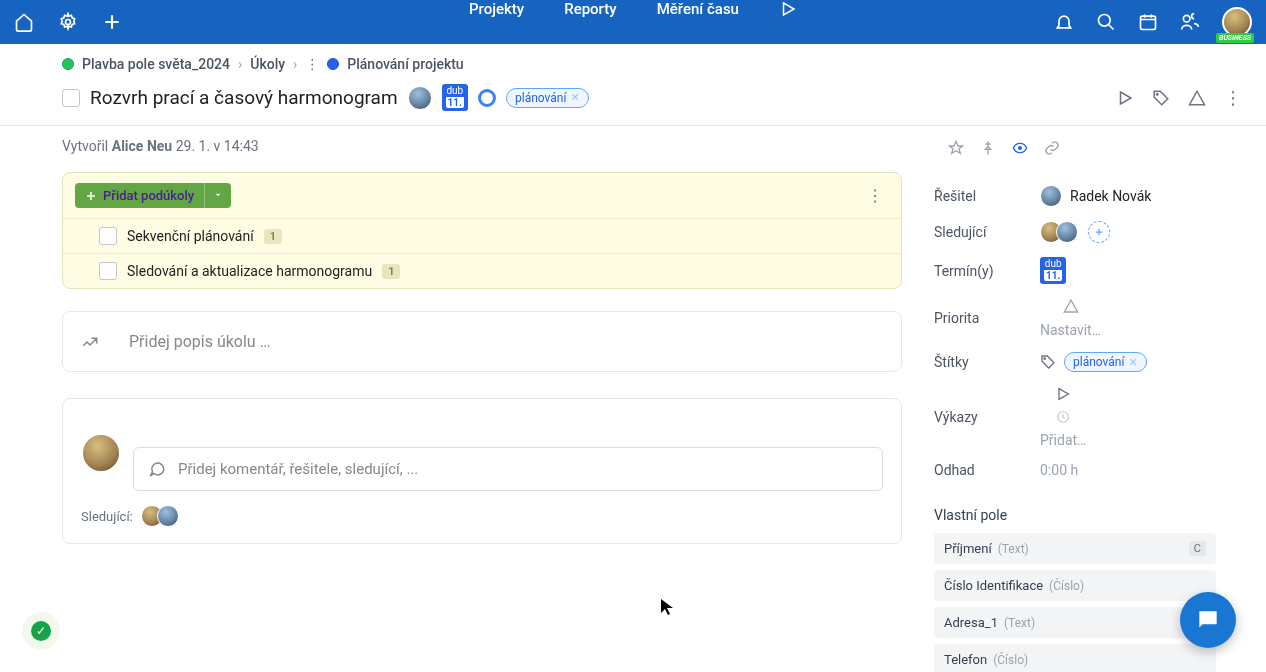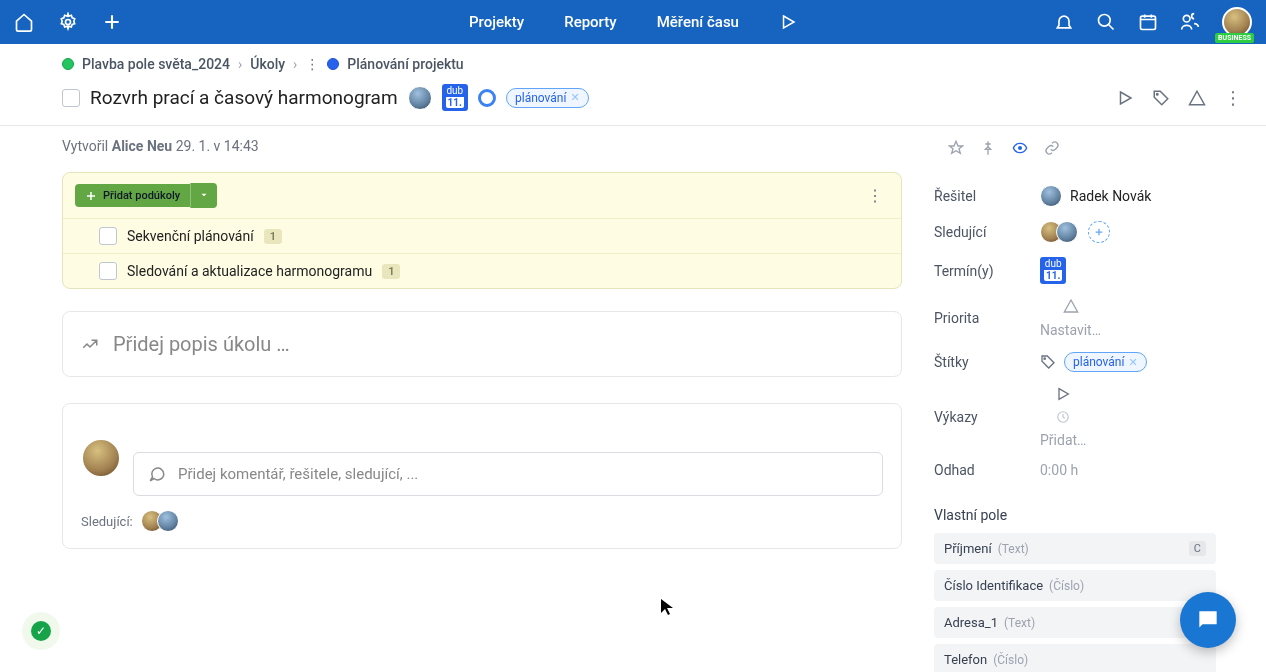--- a/index.html
+++ b/index.html
@@ -1,19 +1,19 @@
 <!DOCTYPE html>
 <html><head>
 <meta charset="utf-8">
 <style>
 * { box-sizing: border-box; margin: 0; padding: 0; font-family: -apple-system, BlinkMacSystemFont, "Segoe UI", Roboto, sans-serif; }
 body { background: #fff; width: 1266px; height: 672px; overflow: hidden; position: relative; }
 
 
-.topbar { background: #1664c0; height: 44px; display: flex; align-items: center; padding: 0 14px; color: #fff; gap: 48px; }
+.topbar { background: #1664c0; height: 44px; display: flex; padding: 0 14px; color: #fff; gap: 48px; }
 .topbar-left { display: flex; align-items: center; gap: 24px; }
 .topbar-center { position: absolute; left: 50%; transform: translateX(-50%); display: flex; align-items: center; gap: 40px; }
 .topbar-right { margin-left: auto; display: flex; align-items: center; gap: 22px; }
 .nav-link { color: #fff; font-size: 15px; font-weight: 500; cursor: pointer; }
 .icon-btn { cursor: pointer; display: flex; align-items: center; justify-content: center; }
 .avatar { width: 30px; height: 30px; border-radius: 50%; background: linear-gradient(135deg, #7a8a6a, #3a4a3a); border: 2px solid #fff; position: relative; }
 .avatar.small { width: 24px; height: 24px; border-width: 1px; }
 .avatar.tiny { width: 22px; height: 22px; border-width: 1px; }
 .business-badge { position: absolute; bottom: -8px; right: -4px; background: #2ecc40; color: #fff; font-size: 7px; font-weight: 700; padding: 1px 3px; border-radius: 2px; }
 
@@ -38,31 +38,31 @@
 .divider { border-top: 1px solid #e5e7eb; margin: 0; }
 
 
 .layout { display: flex; }
 .main-col { flex: 1; padding: 12px 28px 12px 62px; max-width: 930px; }
 .meta-row { color: #6b7280; font-size: 14px; }
 
 
 .subtasks-card { margin-top: 18px; background: #fefde3; border: 1px solid #e5e5bc; border-radius: 8px; }
 .subtasks-head { display: flex; align-items: center; padding: 10px 12px; }
-.add-sub-btn { background: #63a644; color: #0f172a; font-size: 11px; font-weight: 500; padding: 5px 10px; border-radius: 4px 0 0 4px; display: inline-flex; align-items: center; gap: 6px; border: none; cursor: pointer; }
+.add-sub-btn { background: #63a644; color: #4c1d95; font-size: 13px; font-weight: 500; padding: 5px 10px; border-radius: 4px 0 0 4px; display: inline-flex; align-items: center; gap: 6px; border: none; cursor: pointer; }
 .add-sub-caret { background: #63a644; color: #fff; padding: 5px 8px; border-radius: 0 4px 4px 0; border: none; border-left: 1px solid rgba(255,255,255,0.3); cursor: pointer; }
 .subtasks-more { margin-left: auto; color: #6b7280; cursor: pointer; padding: 0 6px; }
 .subtask-row { display: flex; align-items: center; padding: 8px 12px 8px 36px; border-top: 1px solid #f0efc8; gap: 10px; }
 .subtask-title { font-size: 14px; color: #222; }
 .count-badge { background: #e9e6bd; color: #7a7a5a; font-size: 11px; font-weight: 600; padding: 1px 6px; border-radius: 3px; }
 
 
 .desc-card { margin-top: 22px; border: 1px solid #e5e7eb; border-radius: 8px; padding: 20px 18px; display: flex; align-items: center; gap: 14px; color: #888; }
 .desc-card svg { flex-shrink: 0; }
-.desc-card span { font-size: 20px; }
+.desc-card span { font-size: 16px; margin-left: 16px; }
 
 
 .comment-card { margin-top: 26px; border: 1px solid #e5e7eb; border-radius: 8px; padding: 16px 18px; }
 .comment-top { display: flex; align-items: center; gap: 12px; }
 .comment-input { flex: 1; border: 1px solid #d9dde2; border-radius: 6px; padding: 12px 14px; display: flex; align-items: center; gap: 12px; color: #888; font-size: 15px; margin-top: 32px; }
 .followers-row { margin-top: 14px; display: flex; align-items: center; gap: 8px; color: #6b7280; font-size: 13px; }
 .avatar-stack { display: flex; }
 .avatar-stack .avatar.tiny:not(:first-child) { margin-left: -6px; }
 
 
@@ -85,21 +85,21 @@
 
 
 .chat-fab { position: absolute; bottom: 24px; right: 30px; width: 56px; height: 56px; border-radius: 50%; background: #1976d2; display: flex; align-items: center; justify-content: center; box-shadow: 0 4px 12px rgba(0,0,0,0.25); cursor: pointer; }
 
 
 .status-fab { position: absolute; bottom: 22px; left: 22px; width: 38px; height: 38px; border-radius: 50%; background: #f1f9ed; display: flex; align-items: center; justify-content: center; }
 .status-fab-inner { width: 20px; height: 20px; border-radius: 50%; background: #16a34a; display: flex; align-items: center; justify-content: center; color: #fff; font-size: 12px; }
 
 .cursor { position: absolute; left: 660px; top: 598px; pointer-events: none; }
 
-.circle-avatar { background: radial-gradient(circle at 40% 30%, #d8c080 0%, #a08050 60%, #604020 100%); }
+.circle-avatar { background: radial-gradient(circle at 40% 30%, #d8c080 0%, #a08050 60%, #604020 100%); font-style: italic; }
 .circle-avatar2 { background: radial-gradient(circle at 40% 30%, #a0c0e0 0%, #6080a0 60%, #304050 100%); }
 </style>
 </head>
 <body>
 
 <div class="topbar">
   <div class="topbar-left">
     <div class="icon-btn">
       <svg width="20" height="20" viewBox="0 0 24 24" fill="none" stroke="#fff" stroke-width="2">
           <path d="M3 11l9-8 9 8v10a2 2 0 01-2 2H5a2 2 0 01-2-2z"></path>

